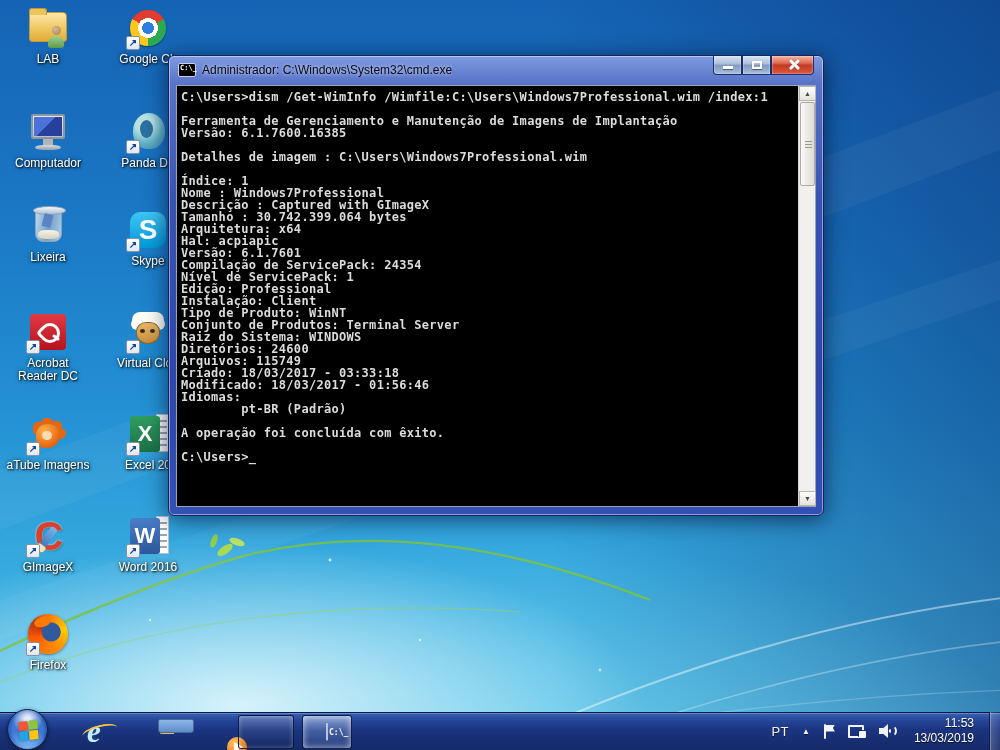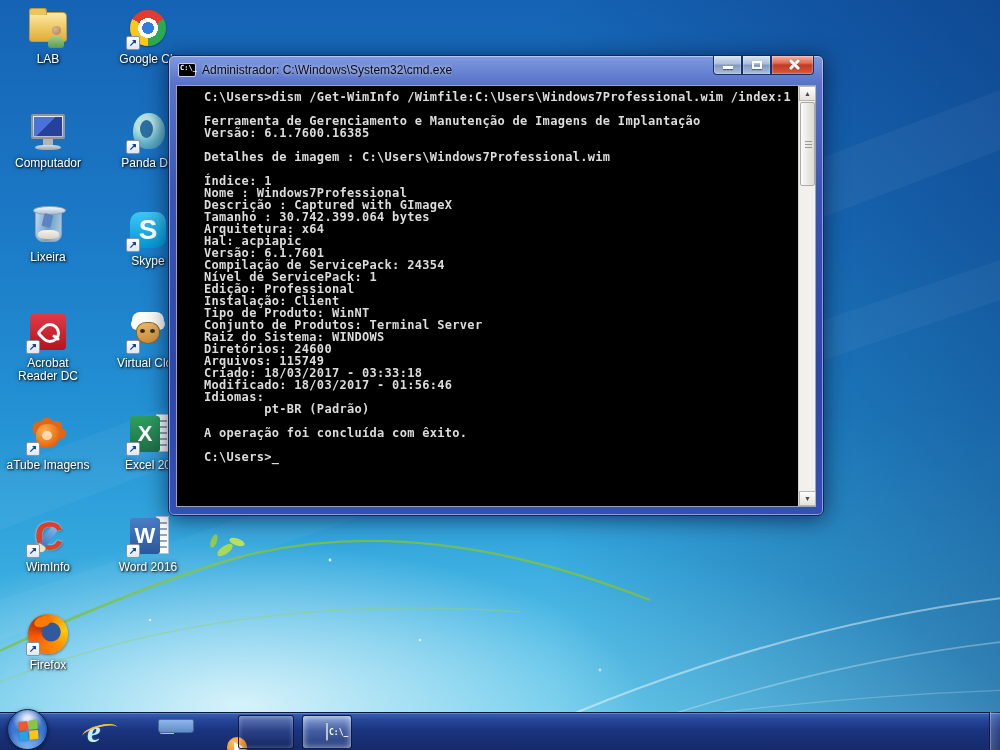--- a/index.html
+++ b/index.html
@@ -148,21 +148,21 @@
     box-shadow:0 1px 1px rgba(0,0,0,.4); }
   .glyph-x { position:absolute; left:16px; top:3px; width:11px; height:11px; }
   .glyph-x::before, .glyph-x::after { content:""; position:absolute; left:5px; top:-1px; width:3px; height:13px;
     background:#fff; border-radius:1px; box-shadow:0 0 1px rgba(0,0,0,.6); }
   .glyph-x::before { transform:rotate(45deg); } .glyph-x::after { transform:rotate(-45deg); }
 
   #console { position:absolute; left:7px; right:7px; top:29px; bottom:8px; background:#000;
     border:1px solid #9aa4b8; display:flex; }
   #console-body { flex:1; padding:5px 0 0 4px; font-family:"DejaVu Sans Mono", monospace;
     font-size:12px; line-height:12px; font-weight:bold; color:#dcdcdc; letter-spacing:.3px;
-    white-space:pre; overflow:hidden;margin-left:23px; }
+    white-space:pre; overflow:hidden; }
   .cline { min-height:12px; }
 
   #console-scrollbar { width:17px; background:#f1f0ec; border-left:1px solid #d4d2cc;
     position:relative; flex:0 0 auto; }
   .sb-arrow { position:absolute; left:0; width:17px; height:15px; background:linear-gradient(#fdfdfd,#e4e2dc);
     border:1px solid #b9b6ae; color:#4a4a4a; font-size:7px; text-align:center; line-height:14px; }
   .sb-up { top:0; } .sb-down { bottom:0; }
   #sb-thumb { position:absolute; left:1px; top:16px; width:15px; height:84px;
     background:linear-gradient(90deg,#fafaf8,#dcdad2); border:1px solid #aeaba2; border-radius:2px; }
   #sb-thumb::before { content:""; position:absolute; left:4px; top:38px; width:7px; height:1px; background:#9b988e;
@@ -344,21 +344,21 @@
           <span class="shortcut-badge">↗</span>
         </span>
         <div class="di-label">Excel 20</div>
       </div>
       <div class="desktop-icon" style="left: 6px; top: 514px;">
         <span class="g">
           <span class="i-cc glyph">C</span>
           <span class="i-cc-brush"></span>
           <span class="shortcut-badge">↗</span>
         </span>
-        <div class="di-label">WimInfo</div>
+        <div class="di-label">GImageX</div>
       </div>
       <div class="desktop-icon" style="left: 106px; top: 514px;">
         <span class="g">
           <span class="i-sheet"></span>
           <span class="i-tile i-word glyph">W</span>
           <span class="shortcut-badge">↗</span>
         </span>
         <div class="di-label">Word 2016</div>
       </div>
       <div class="desktop-icon" style="left: 6px; top: 612px;">
@@ -417,15 +417,31 @@
     </div>
   <div id="start-orb">
     <span class="orb-flag">
       <span class="orb-pane pane-r"></span>
       <span class="orb-pane pane-g"></span>
       <span class="orb-pane pane-b"></span>
       <span class="orb-pane pane-y"></span>
     </span>
   </div>
 
+  <div id="tray">
+    <span class="tray-item" id="tray-lang">PT</span>
+    <span class="tray-item" id="tray-chevron">▲</span>
+    <span class="tray-item tray-flag"></span>
+    <span class="tray-item tray-net">
+        <span class="net-plug"></span>
+      </span>
+    <span class="tray-item tray-vol">
+      <span class="vol-wave inner"></span>
+      <span class="vol-wave"></span>
+    </span>
+    <span id="tray-clock">
+      <span>11:53</span><br>
+      <span>13/03/2019</span>
+    </span>
+  </div>
   <div id="show-desktop"></div>
 
 </div>
 
 </body></html>

